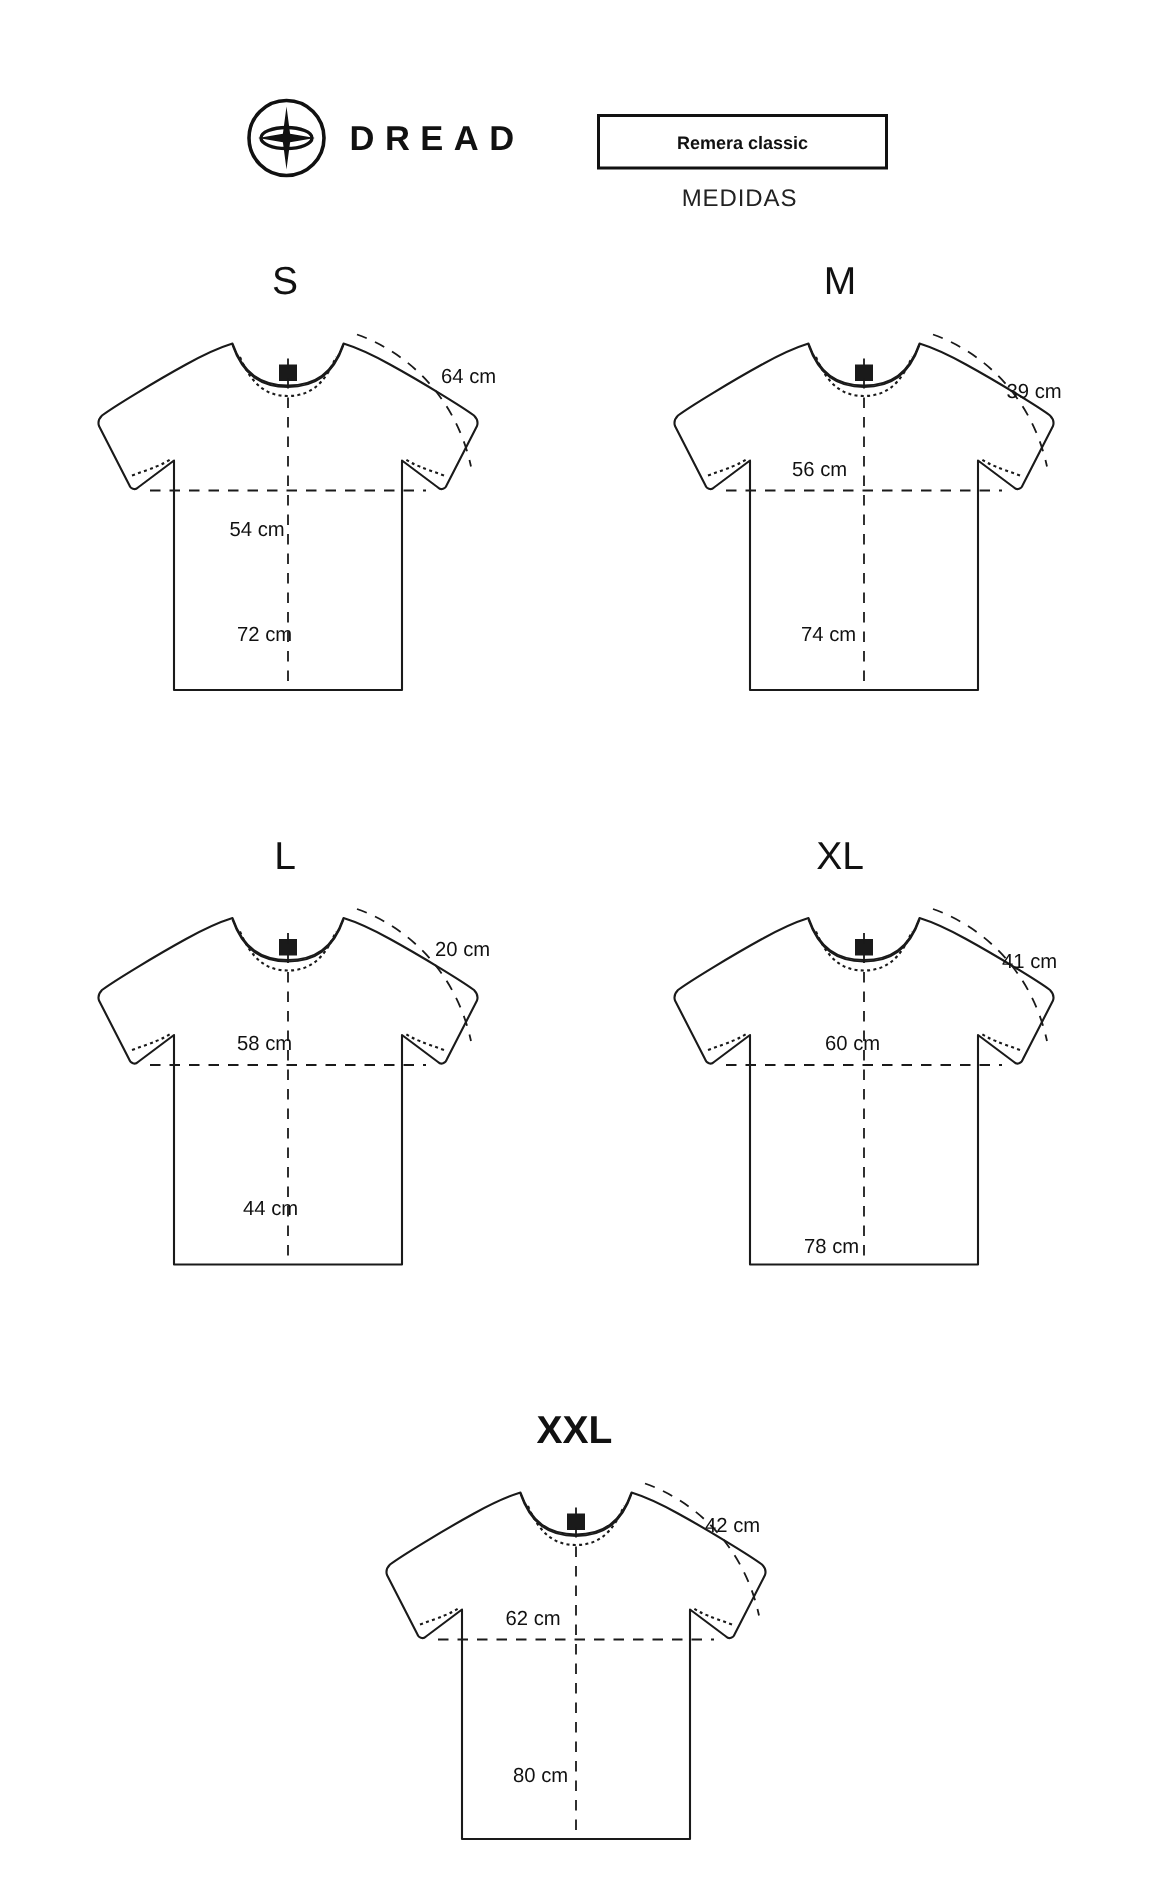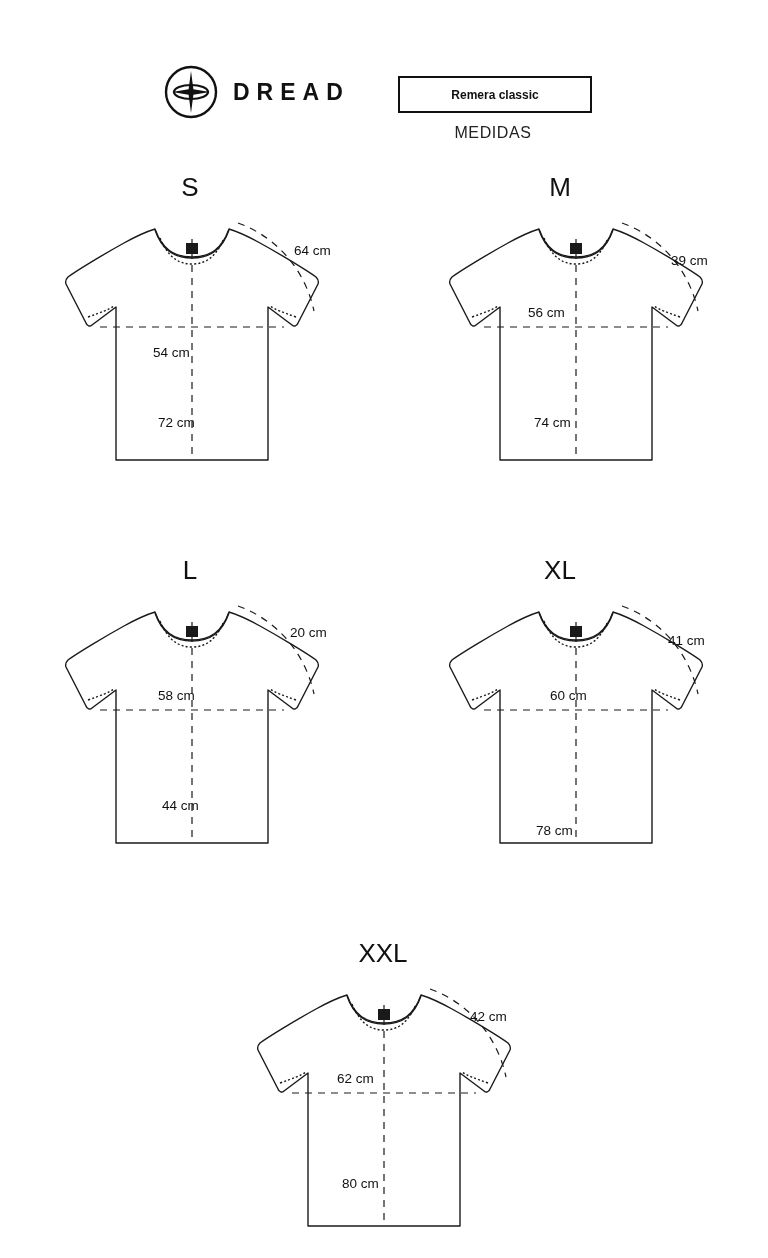--- a/index.html
+++ b/index.html
@@ -94,21 +94,21 @@
     left: 0;
     width: 384px;
     text-align: center;
     font-size: 26px;
     color: #111;
   }
   .cell.r1c1 .size-label { transform: translateX(-2px); }
   .cell.r1c2 .size-label { transform: translateX(-16px); }
   .cell.r2c1 .size-label { transform: translateX(-2px); }
   .cell.r2c2 .size-label { transform: translateX(-16px); }
-  .cell.r3c1 .size-label { transform: translateX(-1px); }
+  .cell.r3c1 .size-label { transform: translateX(-1px); font-weight: bold; }
 
   .shirt-wrap {
     position: absolute;
     top: 55px;
     left: 0;
     width: 384px;
     height: 300px;
   }
   .shirt-svg { display: block; margin: 0 auto; }
 

